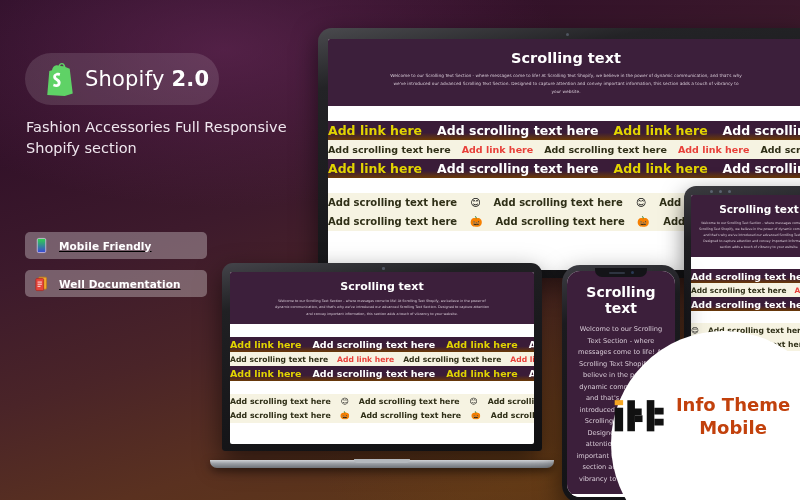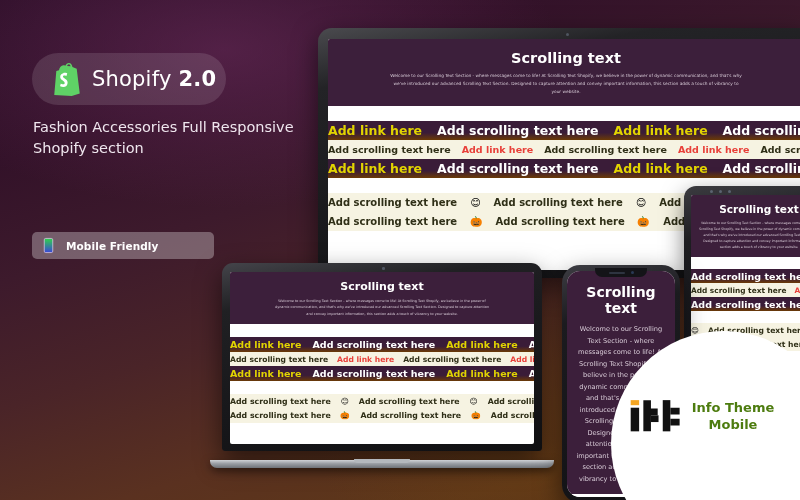--- a/index.html
+++ b/index.html
@@ -10,21 +10,21 @@
     position:relative;
   }
   .bg-glow{
     position:absolute; inset:0;
     background:radial-gradient(ellipse 60% 45% at 28% 10%, rgba(110,45,95,.55), rgba(0,0,0,0) 70%),
                radial-gradient(ellipse 55% 50% at 78% 88%, rgba(120,70,20,.45), rgba(0,0,0,0) 70%);
     pointer-events:none;
   }
 
   
-  .left{ position:absolute; left:12px; top:0; width:300px; height:500px; z-index:40; }
+  .left{ position:absolute; left:5px; top:0; width:300px; height:500px; z-index:40; }
 
   .shopify-badge{
     position:absolute; left:20px; top:53px;
     width:194px; height:52px; border-radius:26px;
     background:rgba(255,255,255,.12);
     display:flex; align-items:center; padding-left:20px; gap:10px;
   }
   .shopify-bag{ width:30px; height:34px; flex:0 0 auto; }
   .shopify-name{ color:#fff; font-size:21px; font-weight:400; letter-spacing:.2px; }
   .shopify-name b{ font-weight:700; }
@@ -35,21 +35,21 @@
   }
   .main-title{
     position:absolute; left:21px; top:168px;
     color:#ffffff; font-size:23px; font-weight:700; letter-spacing:.1px;
   }
 
   .features{ position:absolute; left:20px; top:232px; width:182px; }
   .feature{
     height:27px; border-radius:5px; margin-bottom:11px;
     background:rgba(255,255,255,.30);
-    display:flex; align-items:center; padding-left:8px; gap:9px;
+    display:flex; align-items:center; padding-left:8px; gap:9px;text-decoration:underline;
   }
   .feature .ficon{ width:17px; height:17px; flex:0 0 auto; display:block; }
   .feature .flabel{ color:#fff; font-size:10.5px; font-weight:700; letter-spacing:.1px; }
 
   
   .screen{ background:#fff; overflow:hidden; position:relative; }
   .hero{ background:#3c1f3b; text-align:center; }
   .hero h2{ color:#ffffff; font-weight:700; }
   .hero p{ color:#d9ccd8; font-weight:400; }
 
@@ -154,21 +154,21 @@
   .ph-rows .r-white{ height:14px; }
 
   
   .brand{
     position:absolute; right:-36px; bottom:-56px; width:225px; height:225px;
     border-radius:50%; background:#ffffff; z-index:60;
     display:flex; align-items:center; justify-content:center; gap:9px;
     padding-right:44px; padding-bottom:54px;
   }
   .brand .logo{ width:54px; height:42px; flex:0 0 auto; }
-  .brand .bname{ color:#4d7c0f; font-size:13px; font-weight:700; line-height:1.25; text-align:center; }
+  .brand .bname{ color:#c2410c; font-size:18px; font-weight:700; line-height:1.25; text-align:center; }
 </style>
 </head>
 <body>
 
 <div class="bg-glow"></div>
 
 <div class="left">
 
   <div class="shopify-badge">
     <svg class="shopify-bag" viewBox="0 0 24 28">
@@ -189,20 +189,28 @@
         <defs>
             <linearGradient id="gmob" x1="0" y1="0" x2="0" y2="1">
               <stop offset="0" stop-color="#2fd44a"></stop>
               <stop offset="1" stop-color="#3b45d8"></stop>
             </linearGradient>
           </defs>
         <rect x="6" y="2" width="12" height="20" rx="2" fill="url(#gmob)" stroke="#d8c8e8" stroke-width="1.1"></rect>
       </svg>
       <span class="flabel">Mobile Friendly</span>
     </div>
+    <div class="feature">
+      <svg class="ficon" viewBox="0 0 24 24">
+        <rect x="8" y="3" width="11" height="17" rx="1.5" fill="#f0a92e" stroke="#c07a12" stroke-width="1"></rect>
+        <rect x="4" y="5" width="11" height="17" rx="1.5" fill="#e8453c" stroke="#a7281f" stroke-width="1"></rect>
+        <path d="M7 10h5M7 13h5M7 16h3" stroke="#ffffff" stroke-width="1.2" stroke-linecap="round"></path>
+      </svg>
+      <span class="flabel">Well Documentation</span>
+    </div>
   </div>
 </div>
 
 <div class="laptop-main">
   <div class="bezel">
     <span class="cam"></span>
     <div class="screen">
       <div class="hero lm-hero">
         <h2>Scrolling text</h2>
         <p>Welcome to our Scrolling Text Section - where messages come to life! At Scrolling Text Shopify, we believe in the power of dynamic communication, and that's why we've introduced our advanced Scrolling Text Section. Designed to capture attention and convey important information, this section adds a touch of vibrancy to your website.</p>

